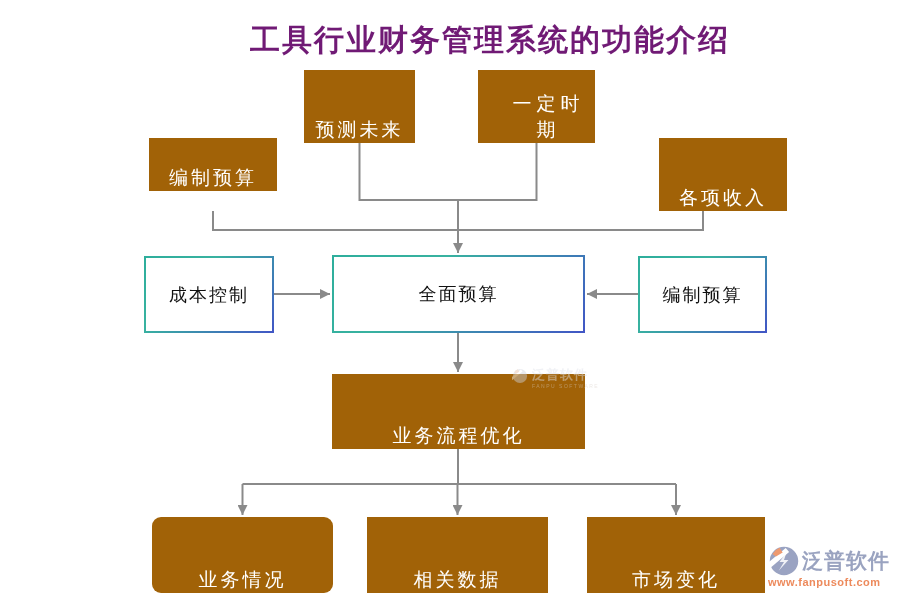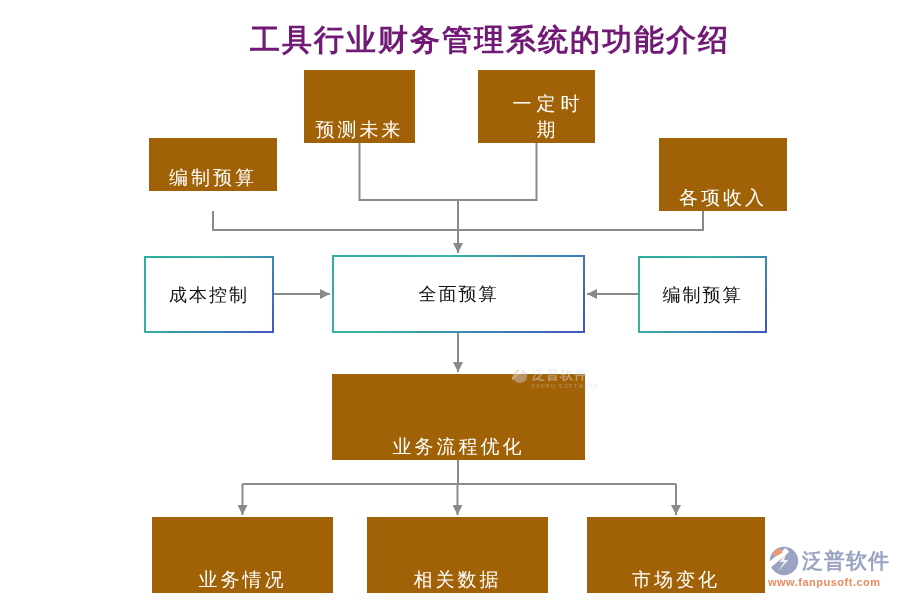--- a/index.html
+++ b/index.html
@@ -24,22 +24,22 @@
     border-image:linear-gradient(135deg,#2eae9c 0%,#38b2a0 35%,#4156c5 100%) 1;
   }
   
   #n-predict      {left:304px;top:70px; width:111px;height:73px;}
   #n-period       {left:478px;top:70px; width:117px;height:73px;letter-spacing:5px;padding-left:24px;}
   #n-budget-prep  {left:149px;top:138px;width:128px;height:53px;}
   #n-income       {left:639px;top:138px;width:128px;height:73px;margin-left:20px;}
   #n-cost         {left:144px;top:256px;width:130px;height:77px;}
   #n-full-budget  {left:332px;top:255px;width:253px;height:78px;}
   #n-finance      {left:638px;top:256px;width:129px;height:77px;}
-  #n-process      {left:332px;top:374px;width:253px;height:86px;}
-  #n-business     {left:152px;top:517px;width:181px;height:76px;}
+  #n-process      {left:332px;top:374px;width:253px;height:75px;}
+  #n-business     {left:152px;top:517px;width:181px;height:76px;border-radius:9px;}
   #n-data         {left:367px;top:517px;width:181px;height:76px;}
   #n-market       {left:587px;top:517px;width:178px;height:76px;}
   #connectors{position:absolute;left:0;top:0;width:900px;height:600px;}
 
   
   .wm-center{
     position:absolute;left:512px;top:368px;display:flex;gap:4px;align-items:flex-start;
     opacity:.45;z-index:5;
   }
   .wm-center .wm-name{font-family:"Liberation Sans",sans-serif;font-weight:bold;

